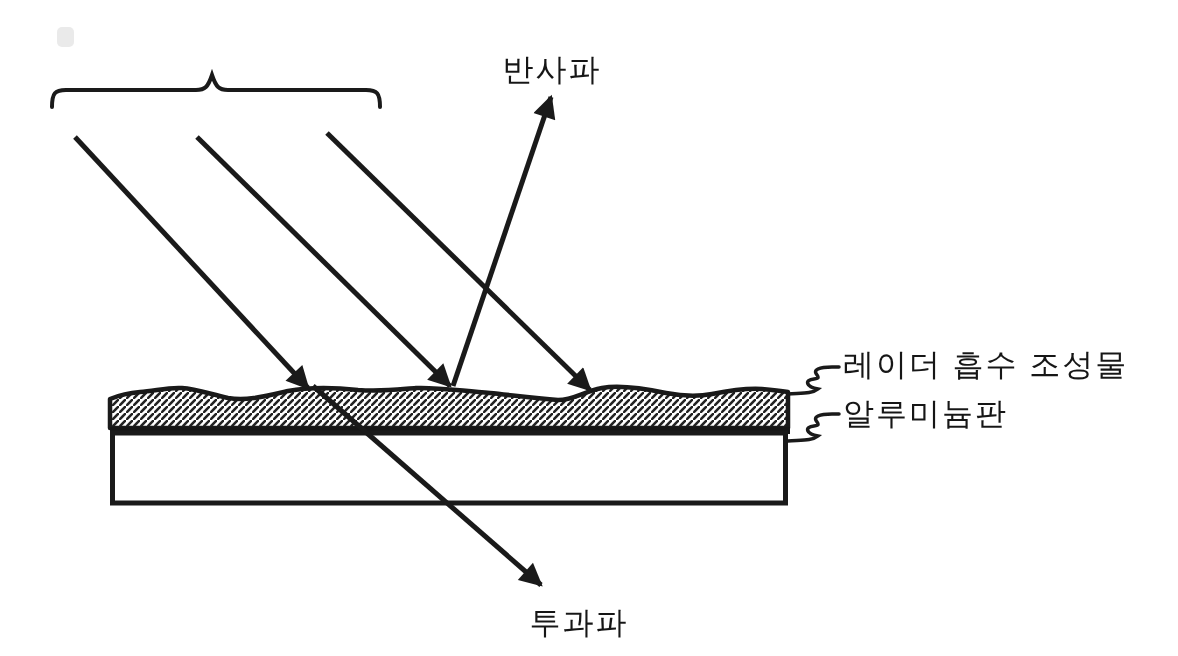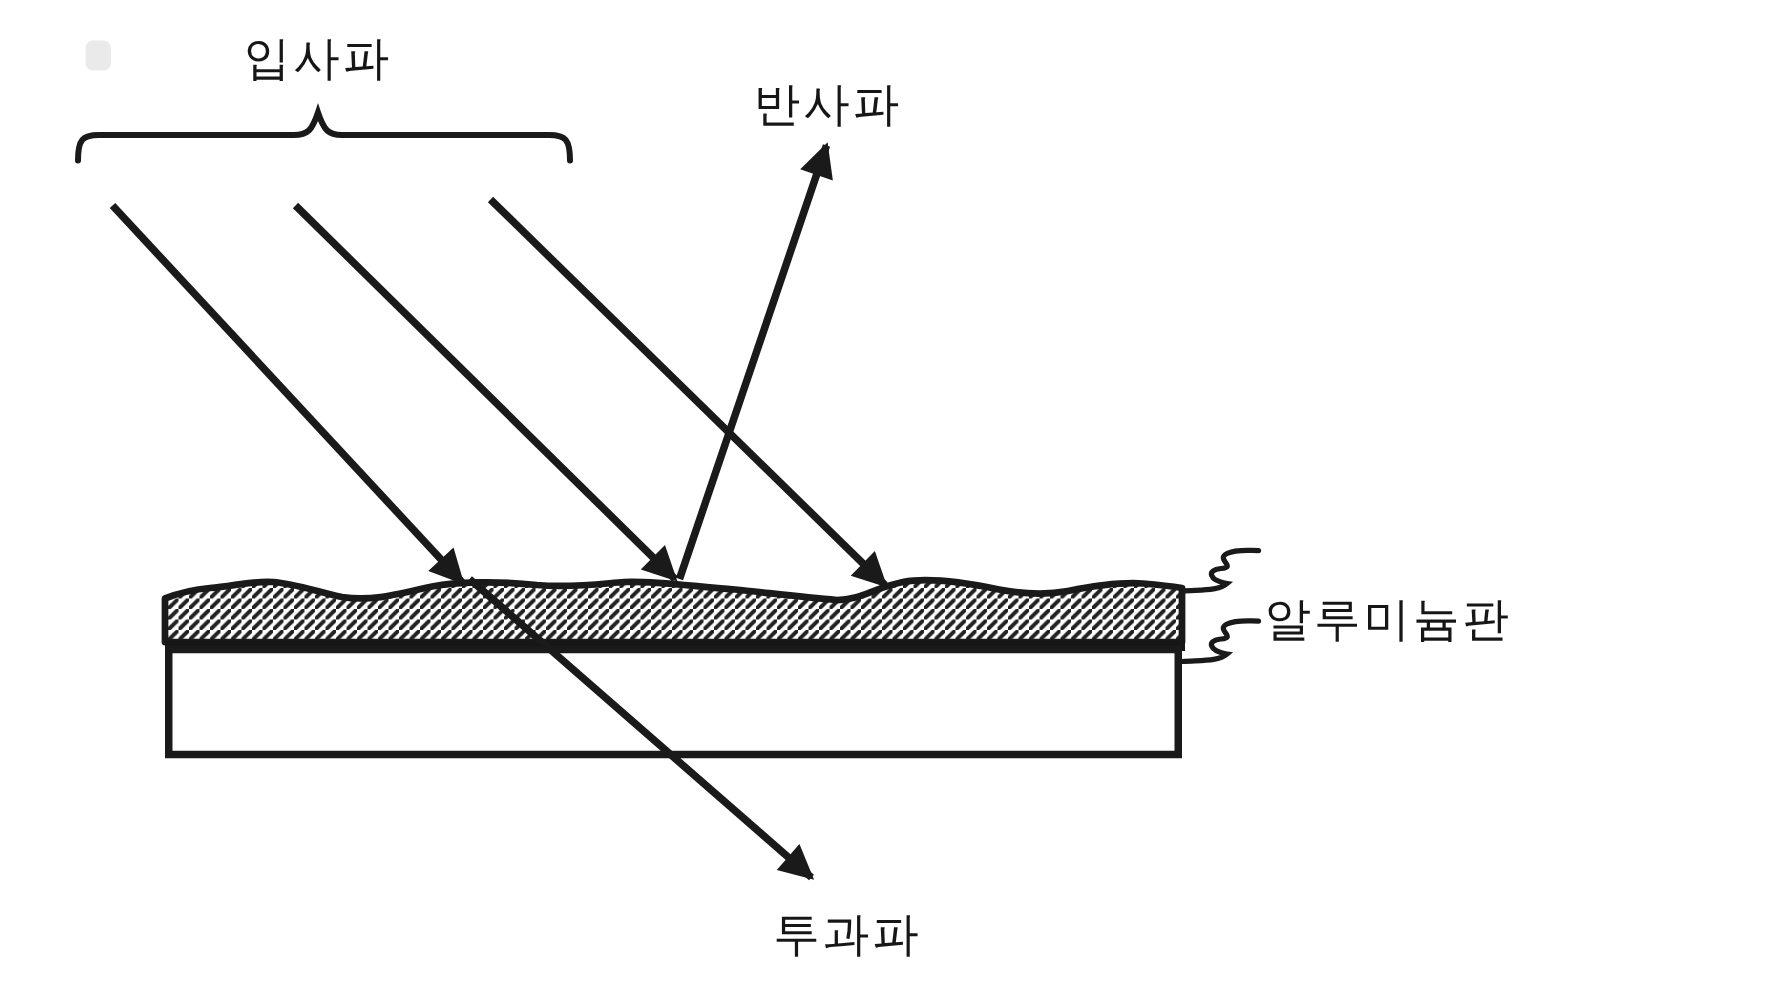--- a/index.html
+++ b/index.html
@@ -93,21 +93,21 @@
     <line x1="453" y1="386" x2="551" y2="97" stroke="#1a1a1a" stroke-width="5" marker-end="url(#ah)"></line>
 
     <line x1="313" y1="386" x2="541" y2="585" stroke="#1a1a1a" stroke-width="5" marker-end="url(#ah)"></line>
 
     <path d="M788,394 C801,393 812,394 818,389 C806,387 804,380 814,379
              C825,378 810,373 818,369 C824,366 832,367 839,367" fill="none" stroke="#1a1a1a" stroke-width="3.5" stroke-linecap="round"></path>
     <path d="M788,441 C801,440 812,441 818,436 C806,434 804,427 814,426
              C825,425 810,420 818,416 C824,413 832,414 839,414" fill="none" stroke="#1a1a1a" stroke-width="3.5" stroke-linecap="round"></path>
   </svg>
 
-  <div class="diagram-label centered" style="left:212px; top:22px;">입사파</div>
 
   <div class="diagram-label centered" style="left:552px; top:53px;">반사파</div>
 
+  <div class="diagram-label" style="left:843px; top:348px;">레이더 흡수 조성물</div>
 
   <div class="diagram-label" style="left:843px; top:399px;font-family:Liberation Mono, monospace;">알루미늄판</div>
 
-  <div class="diagram-label centered" style="left:565px; top:606px;">투과파</div>
+  <div class="diagram-label centered" style="left:579px; top:606px;">투과파</div>
 </div>
 
 </body></html>

